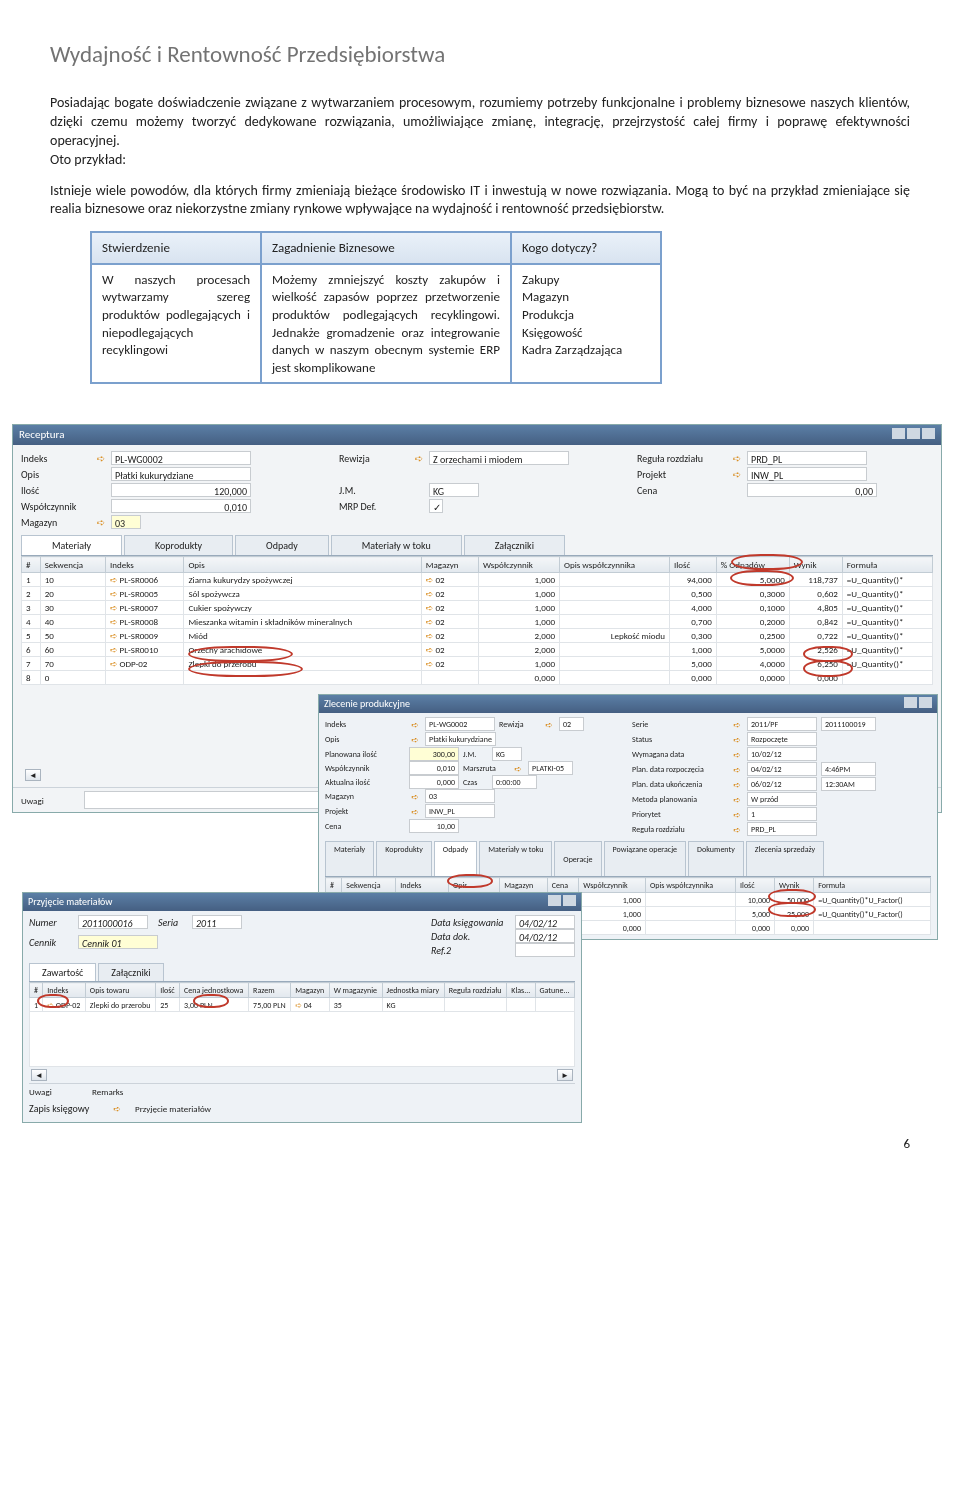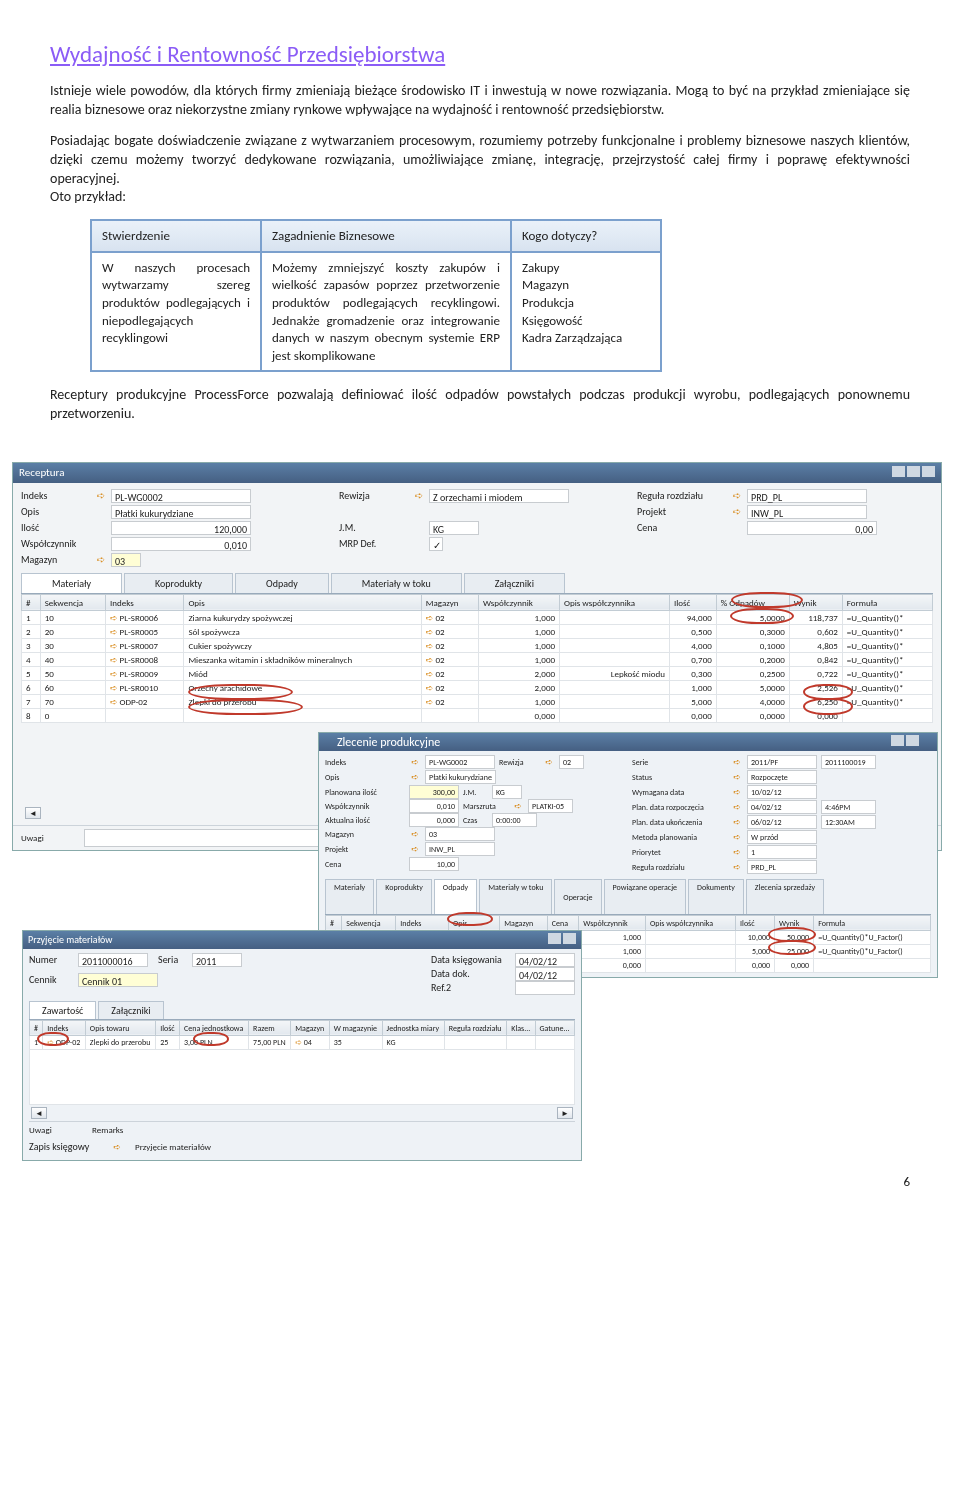--- a/index.html
+++ b/index.html
@@ -1,18 +1,18 @@
 <!DOCTYPE html>
 <html><head>
 <meta charset="utf-8">
 <style>
   * { box-sizing: border-box; margin: 0; padding: 0; }
   body { font-family: Calibri, Arial, sans-serif; font-size: 13px; color: #222; width: 960px; background: #fff; }
   .page { padding: 40px 50px 20px 50px; }
-  h1 { color: #8b5cf6; font-size: 23px; font-weight: 500; margin-bottom: 14px; text-decoration: underline; }
+  h1 { color: #737373; font-size: 23px; font-weight: 500; margin-bottom: 26px; }
   p { font-size: 14px; line-height: 1.35; margin-bottom: 12px; text-align: justify; }
   .biz-table { margin-left: 40px; margin-right: 20px; border-collapse: collapse; margin-bottom: 14px; }
   .biz-table td { border: 2px solid #7BA0CD; padding: 6px 10px; vertical-align: top; font-size: 13px; line-height: 1.35; text-align: justify; }
   .biz-table .hdr td { background: linear-gradient(#eaf1f9, #d8e3f0); font-weight: 500; }
   .biz-table .col1 { width: 170px; }
   .biz-table .col2 { width: 250px; }
   .biz-table .col3 { width: 150px; }
   .shot { margin: 6px 0 0 0; }
 
   
@@ -34,62 +34,61 @@
   .tabbar .tab { padding:3px 30px; border:1px solid #b8c4d0; border-bottom:none; background:#e8edf2; font-size:10px; margin-right:2px; }
   .tabbar .tab.active { background:#fff; font-weight:500; }
 
   table.grid { width:100%; border-collapse:collapse; background:#fff; font-size:9px; }
   table.grid th { background:linear-gradient(#f4f6f8,#e2e8ee); border:1px solid #c2ccd4; padding:2px 4px; font-weight:500; text-align:left; }
   table.grid td { border:1px solid #e0e4e8; padding:1px 4px; height:14px; }
   table.grid td.num { text-align:right; }
   .ellipse { display:inline-block; border:2px solid #c0392b; border-radius:50%/60%; position:absolute; pointer-events:none; }
 
   .subwin { position:absolute; right:10px; top:415px; width:620px; background:#eef2f6; border:1px solid #8aa; font-size:9px; }
-  .subwin .titlebar { padding:2px 18px; font-size:12px; }
+  .subwin .titlebar { padding:2px 5px; font-size:10px; }
 
   .recvwin { position:absolute; left:10px; top:468px; width:560px; background:#eef2f6; border:1px solid #8aa; font-size:9px; }
   .recvwin .titlebar { padding:2px 5px; font-size:10px; }
 
   .btn { display:inline-block; padding:2px 12px; border:1px solid #aaa; background:linear-gradient(#fdf1b8,#f5da60); font-size:10px; margin-right:4px; border-radius:2px; }
 
   .footer { text-align:right; padding: 12px 50px 20px 0; font-size:13px; }
   .remarks-row { display:flex; align-items:center; gap:8px; padding:3px 8px; border-top:1px solid #ccd3da; }
   .remarks-row label { font-size:9px; width:55px; }
   .remarks-box { flex:1; height:18px; background:#fff; border:1px solid #c8ccd0; }
   .innerwrap { position:relative; height:700px; }
   .scrollbtn { display:inline-block; width:16px; height:12px; border:1px solid #aab4bf; background:linear-gradient(#fff,#e0e6ec); text-align:center; font-size:8px; line-height:11px; }
 </style>
 </head>
 <body>
 
 <div class="page">
   <h1>Wydajność i Rentowność Przedsiębiorstwa</h1>
+  <p><span>Posiadając bogate doświadczenie związane z wytwarzaniem procesowym, rozumiemy potrzeby funkcjonalne i problemy  biznesowe naszych klientów, dzięki czemu możemy tworzyć dedykowane rozwiązania, umożliwiające zmianę, integrację, przejrzystość całej firmy i poprawę efektywności operacyjnej.</span><br><span>Oto przykład:</span></p>
   <p>Istnieje wiele powodów, dla których firmy zmieniają bieżące środowisko IT i inwestują w nowe rozwiązania. Mogą  to być na przykład zmieniające się realia biznesowe oraz niekorzystne zmiany rynkowe wpływające na wydajność i rentowność przedsiębiorstw.</p>
-  <p><span>Posiadając bogate doświadczenie związane z wytwarzaniem procesowym, rozumiemy potrzeby funkcjonalne i problemy  biznesowe naszych klientów, dzięki czemu możemy tworzyć dedykowane rozwiązania, umożliwiające zmianę, integrację, przejrzystość całej firmy i poprawę efektywności operacyjnej.</span><br><span>Oto przykład:</span></p>
 
   <table class="biz-table">
     <tbody>
         <tr class="hdr">
       <td class="col1">Stwierdzenie</td>
       <td class="col2">Zagadnienie  Biznesowe</td>
       <td class="col3">Kogo dotyczy?</td>
     </tr>
     <tr>
       <td>W naszych procesach wytwarzamy szereg produktów podlegających i niepodlegających recyklingowi</td>
       <td>Możemy zmniejszyć koszty zakupów i wielkość zapasów poprzez przetworzenie produktów podlegających recyklingowi. Jednakże gromadzenie oraz integrowanie danych w naszym obecnym systemie ERP jest skomplikowane</td>
       <td style="white-space:pre-line">Zakupy
 Magazyn
 Produkcja
 Księgowość
 Kadra Zarządzająca</td>
     </tr>
   </tbody>
     </table>
 
-  <p>Receptury produkcyjne ProcessForce pozwalają definiować ilość  odpadów powstałych podczas produkcji wyrobu, podlegających ponownemu przetworzeniu.</p>
 </div>
 
 <div class="shot" style="padding:0 12px;">
   <div class="innerwrap">
 
     <div class="win" style="width:930px;">
       <div class="titlebar">
         <span>Receptura</span>
         <span class="icons"><span></span><span></span><span></span></span>
       </div>
@@ -484,21 +483,21 @@
         </div>
       </div>
     </div>
 
     <div class="recvwin win">
       <div class="titlebar">
           <span>Przyjęcie materiałów</span>
           <span class="icons"><span></span><span></span></span>
         </div>
       <div class="form" style="padding:4px 6px;">
-        <div style="display:flex; justify-content:space-between; gap:8px;">
+        <div style="display:flex; justify-content:space-between; gap:8px;font-style:italic;">
           <div>
             <div class="fld"><label style="width:45px">Numer</label><span class="val" style="min-width:70px">2011000016</span>&nbsp;<label style="width:30px">Seria</label><span class="val" style="min-width:50px">2011</span></div>
             <div style="height:6px"></div>
             <div class="fld">
                 <label style="width:45px">Cennik</label>
                 <span class="val yellow" style="min-width:80px">Cennik 01</span>
               </div>
           </div>
           <div>
             <div class="fld">

